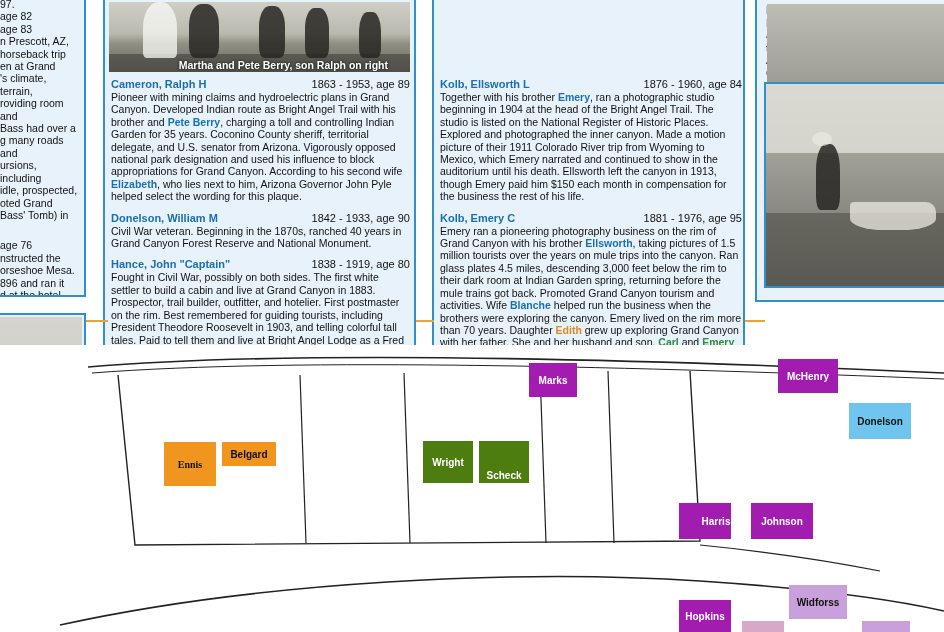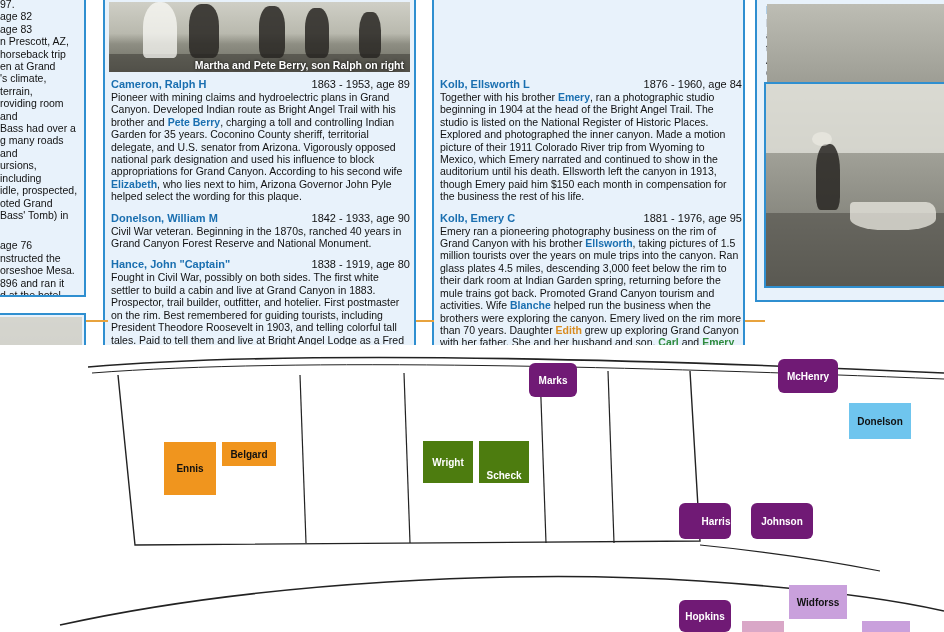--- a/index.html
+++ b/index.html
@@ -31,21 +31,21 @@
   .hlo{color:#d98b1f;font-weight:bold;}
 
   
   .photo{
     background:#6f6f6f;
     position:relative;overflow:hidden;
   }
   .photo .cap{
     position:absolute;left:0;right:0;bottom:1px;
     color:#fff;font-weight:bold;font-size:10.5px;
-    text-align:right;padding-right:6px;
+    text-align:right;padding-right:22px;
     text-shadow:0 0 3px #000;
   }
 
   
   .ph-a{background:
      linear-gradient(180deg,#cfcfc6 0%,#b9b9ae 45%,#8e8e83 60%,#6b6b61 100%);}
   .ph-c{background:
      linear-gradient(180deg,#bdbdb4 0%,#9c9c93 40%,#6e6e66 100%);}
   .ph-d{background:
      linear-gradient(180deg,#8f8f88 0%,#6d6d66 55%,#4e4e48 100%);}
@@ -56,21 +56,21 @@
   .sky{position:absolute;left:0;right:0;top:0;background:rgba(236,236,230,.75);}
 
   
   .mapbox{position:absolute;left:0;top:345px;width:944px;height:287px;background:#fff;}
   .lot{
     position:absolute;box-sizing:border-box;
     display:flex;align-items:center;justify-content:center;
     text-align:center;font-size:10px;font-weight:bold;color:#1a1a1a;
     line-height:11px;padding:2px;
   }
-  .lot.olive{background:#701a75;color:#fff;border-radius:6px;}
+  .lot.olive{background:#a21caf;color:#fff;}
   .lot.orange{background:#f0951e;color:#111;}
   .lot.red{background:#4d7c0f;color:#fff;}
   .lot.blue{background:#6fc5ee;color:#111;}
   .lot.purple{background:#c9a0dc;color:#111;}
   .lot.pink{background:#d9a7c7;color:#111;}
   .lot.white{background:#fff;border:2px solid #000;color:#000;}
 
   .divider{position:absolute;background:#e8a33d;height:2px;}
 </style>
 </head>
@@ -197,21 +197,21 @@
 
   <div class="lot olive" style="left:529px;top:18px;width:48px;height:34px;">
     <span>Marks</span>
   </div>
   <div class="lot olive" style="left:778px;top:14px;width:60px;height:34px;">
     <span>McHenry</span>
   </div>
   <div class="lot blue" style="left:849px;top:58px;width:62px;height:36px;">
     <span>Donelson</span>
   </div>
-  <div class="lot orange" style="left:164px;top:97px;width:52px;height:53px;">
+  <div class="lot orange" style="left:164px;top:97px;width:52px;height:44px;font-family:Liberation Serif, serif;">
     <span>Ennis</span>
   </div>
   <div class="lot orange" style="left:222px;top:97px;width:54px;height:24px;">
     <span>Belgard</span>
   </div>
   <div class="lot red" style="left:423px;top:96px;width:50px;height:42px;">
     <span>Wright</span>
   </div>
   <div class="lot red" style="left:479px;top:96px;width:50px;height:42px;align-items:flex-end;">
     <span>Scheck</span>

